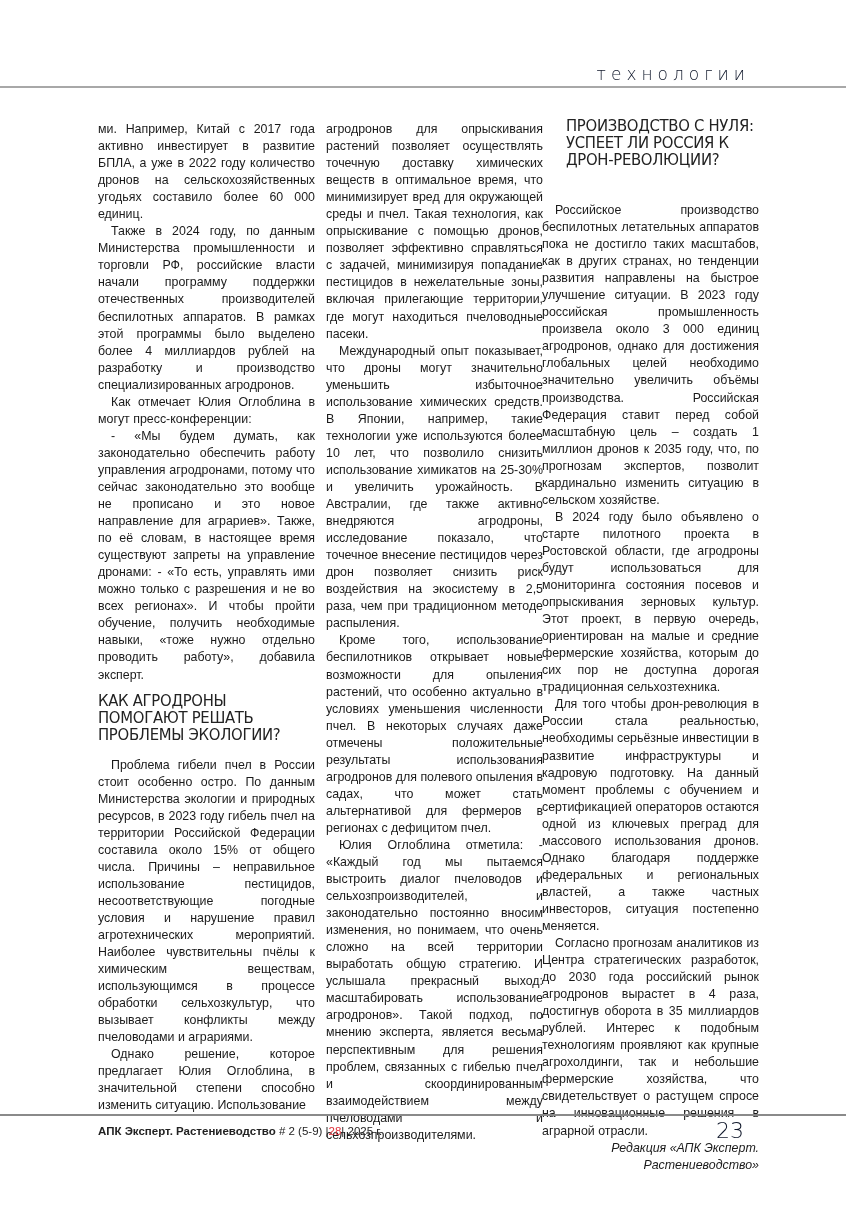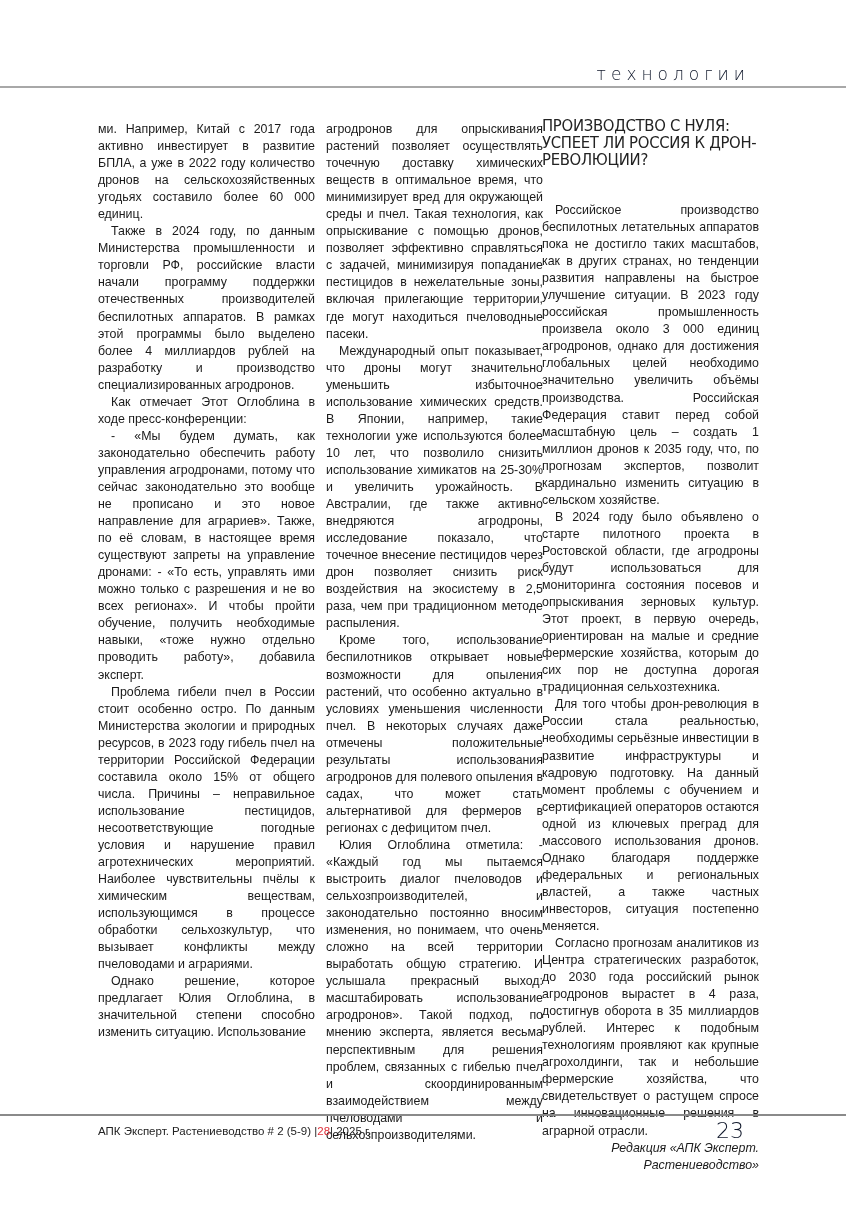--- a/index.html
+++ b/index.html
@@ -11,40 +11,41 @@
   .col { position:absolute; top:121px; width:217px; font-size:12.4px; line-height:17.05px;
          text-align:justify; hyphens:manual; }
   .col1 { left:98px; }
   .col2 { left:326px; }
   .col3 { left:542px; top:117px; }
   .col p { margin:0; text-indent:0; }
   .col p.ind { text-indent:13px; }
   .heading { font-size:16.5px; line-height:17px; text-transform:uppercase; margin:8px 0 14px 0;
              font-family:"DejaVu Sans Condensed","DejaVu Sans", sans-serif; font-weight:300;
              letter-spacing:-0.3px; color:#222; text-align:left; }
-  .col3 .heading { margin-top:0; margin-bottom:34px; }
+  .col3 .heading { margin-top:0; margin-bottom:34px;margin-left:24px; }
   .sig { text-align:right; font-style:italic; }
   .bottom-rule { position:absolute; top:1114px; left:0; width:846px; height:2px; background:#8a8a8a; }
   .footer { position:absolute; top:1125px; left:98px; font-size:11.5px; color:#222; }
-  .footer .brand { font-weight:normal; }
+  .footer .brand { font-weight:bold; }
   .footer .red { color:#e0303a; }
   .page-num { position:absolute; top:1118px; left:716px; font-size:22px; color:#0f172a;
               font-family:"DejaVu Sans", sans-serif; font-weight:300; }
 </style>
 </head>
 <body>
 
 <div class="section-label">технологии</div>
 <div class="top-rule"></div>
 
 <div class="col col1">
   <p>ми. Например, Китай с 2017 года активно инвестирует в развитие БПЛА, а уже в 2022 году количество дронов на сельскохозяйственных угодьях составило более 60 000 единиц.</p>
   <p class="ind">Также в 2024 году, по данным Министерства промышленности и торговли РФ, российские власти начали программу поддержки отечественных производителей беспилотных аппаратов. В рамках этой программы было выделено более 4 миллиардов рублей на разработку и производство специализированных агродронов.</p>
-  <p class="ind">Как отмечает Этот Оглоблина в ходе пресс-конференции:</p>
+  <p class="ind">Как отмечает Юлия Оглоблина в могут пресс-конференции:</p>
   <p class="ind">- «Мы будем думать, как законодательно обеспечить работу управления агродронами, потому что сейчас законодательно это вообще не прописано и это новое направление для аграриев». Также, по её словам, в настоящее время существуют запреты на управление дронами: - «То есть, управлять ими можно только с разрешения и не во всех регионах». И чтобы пройти обучение, получить необходимые навыки, «тоже нужно отдельно проводить работу», добавила эксперт.</p>
+  <div class="heading">КАК АГРОДРОНЫ ПОМОГАЮТ РЕШАТЬ ПРОБЛЕМЫ ЭКОЛОГИИ?</div>
   <p class="ind">Проблема гибели пчел в России стоит особенно остро. По данным Министерства экологии и природных ресурсов, в 2023 году гибель пчел на территории Российской Федерации составила около 15% от общего числа. Причины – неправильное использование пестицидов, несоответствующие погодные условия и нарушение правил агротехнических мероприятий. Наиболее чувствительны пчёлы к химическим веществам, использующимся в процессе обработки сельхозкультур, что вызывает конфликты между пчеловодами и аграриями.</p>
   <p class="ind">Однако решение, которое предлагает Юлия Оглоблина, в значительной степени способно изменить ситуацию. Использование</p>
 </div>
 
 <div class="col col2">
   <p>агродронов для опрыскивания растений позволяет осуществлять точечную доставку химических веществ в оптимальное время, что минимизирует вред для окружающей среды и пчел. Такая технология, как опрыскивание с помощью дронов, позволяет эффективно справляться с задачей, минимизируя попадание пестицидов в нежелательные зоны, включая прилегающие территории, где могут находиться пчеловодные пасеки.</p>
   <p class="ind">Международный опыт показывает, что дроны могут значительно уменьшить избыточное использование химических средств. В Японии, например, такие технологии уже используются более 10 лет, что позволило снизить использование химикатов на 25-30% и увеличить урожайность. В Австралии, где также активно внедряются агродроны, исследование показало, что точечное внесение пестицидов через дрон позволяет снизить риск воздействия на экосистему в 2,5 раза, чем при традиционном методе распыления.</p>
   <p class="ind">Кроме того, использование беспилотников открывает новые возможности для опыления растений, что особенно актуально в условиях уменьшения численности пчел. В некоторых случаях даже отмечены положительные результаты использования агродронов для полевого опыления в садах, что может стать альтернативой для фермеров в регионах с дефицитом пчел.</p>
   <p class="ind">Юлия Оглоблина отметила: - «Каждый год мы пытаемся выстроить диалог пчеловодов и сельхозпроизводителей, и законодательно постоянно вносим изменения, но понимаем, что очень сложно на всей территории выработать общую стратегию. И услышала прекрасный выход: масштабировать использование агродронов». Такой подход, по мнению эксперта, является весьма перспективным для решения проблем, связанных с гибелью пчел и скоординированным взаимодействием между пчеловодами и сельхозпроизводителями.</p>
 </div>

